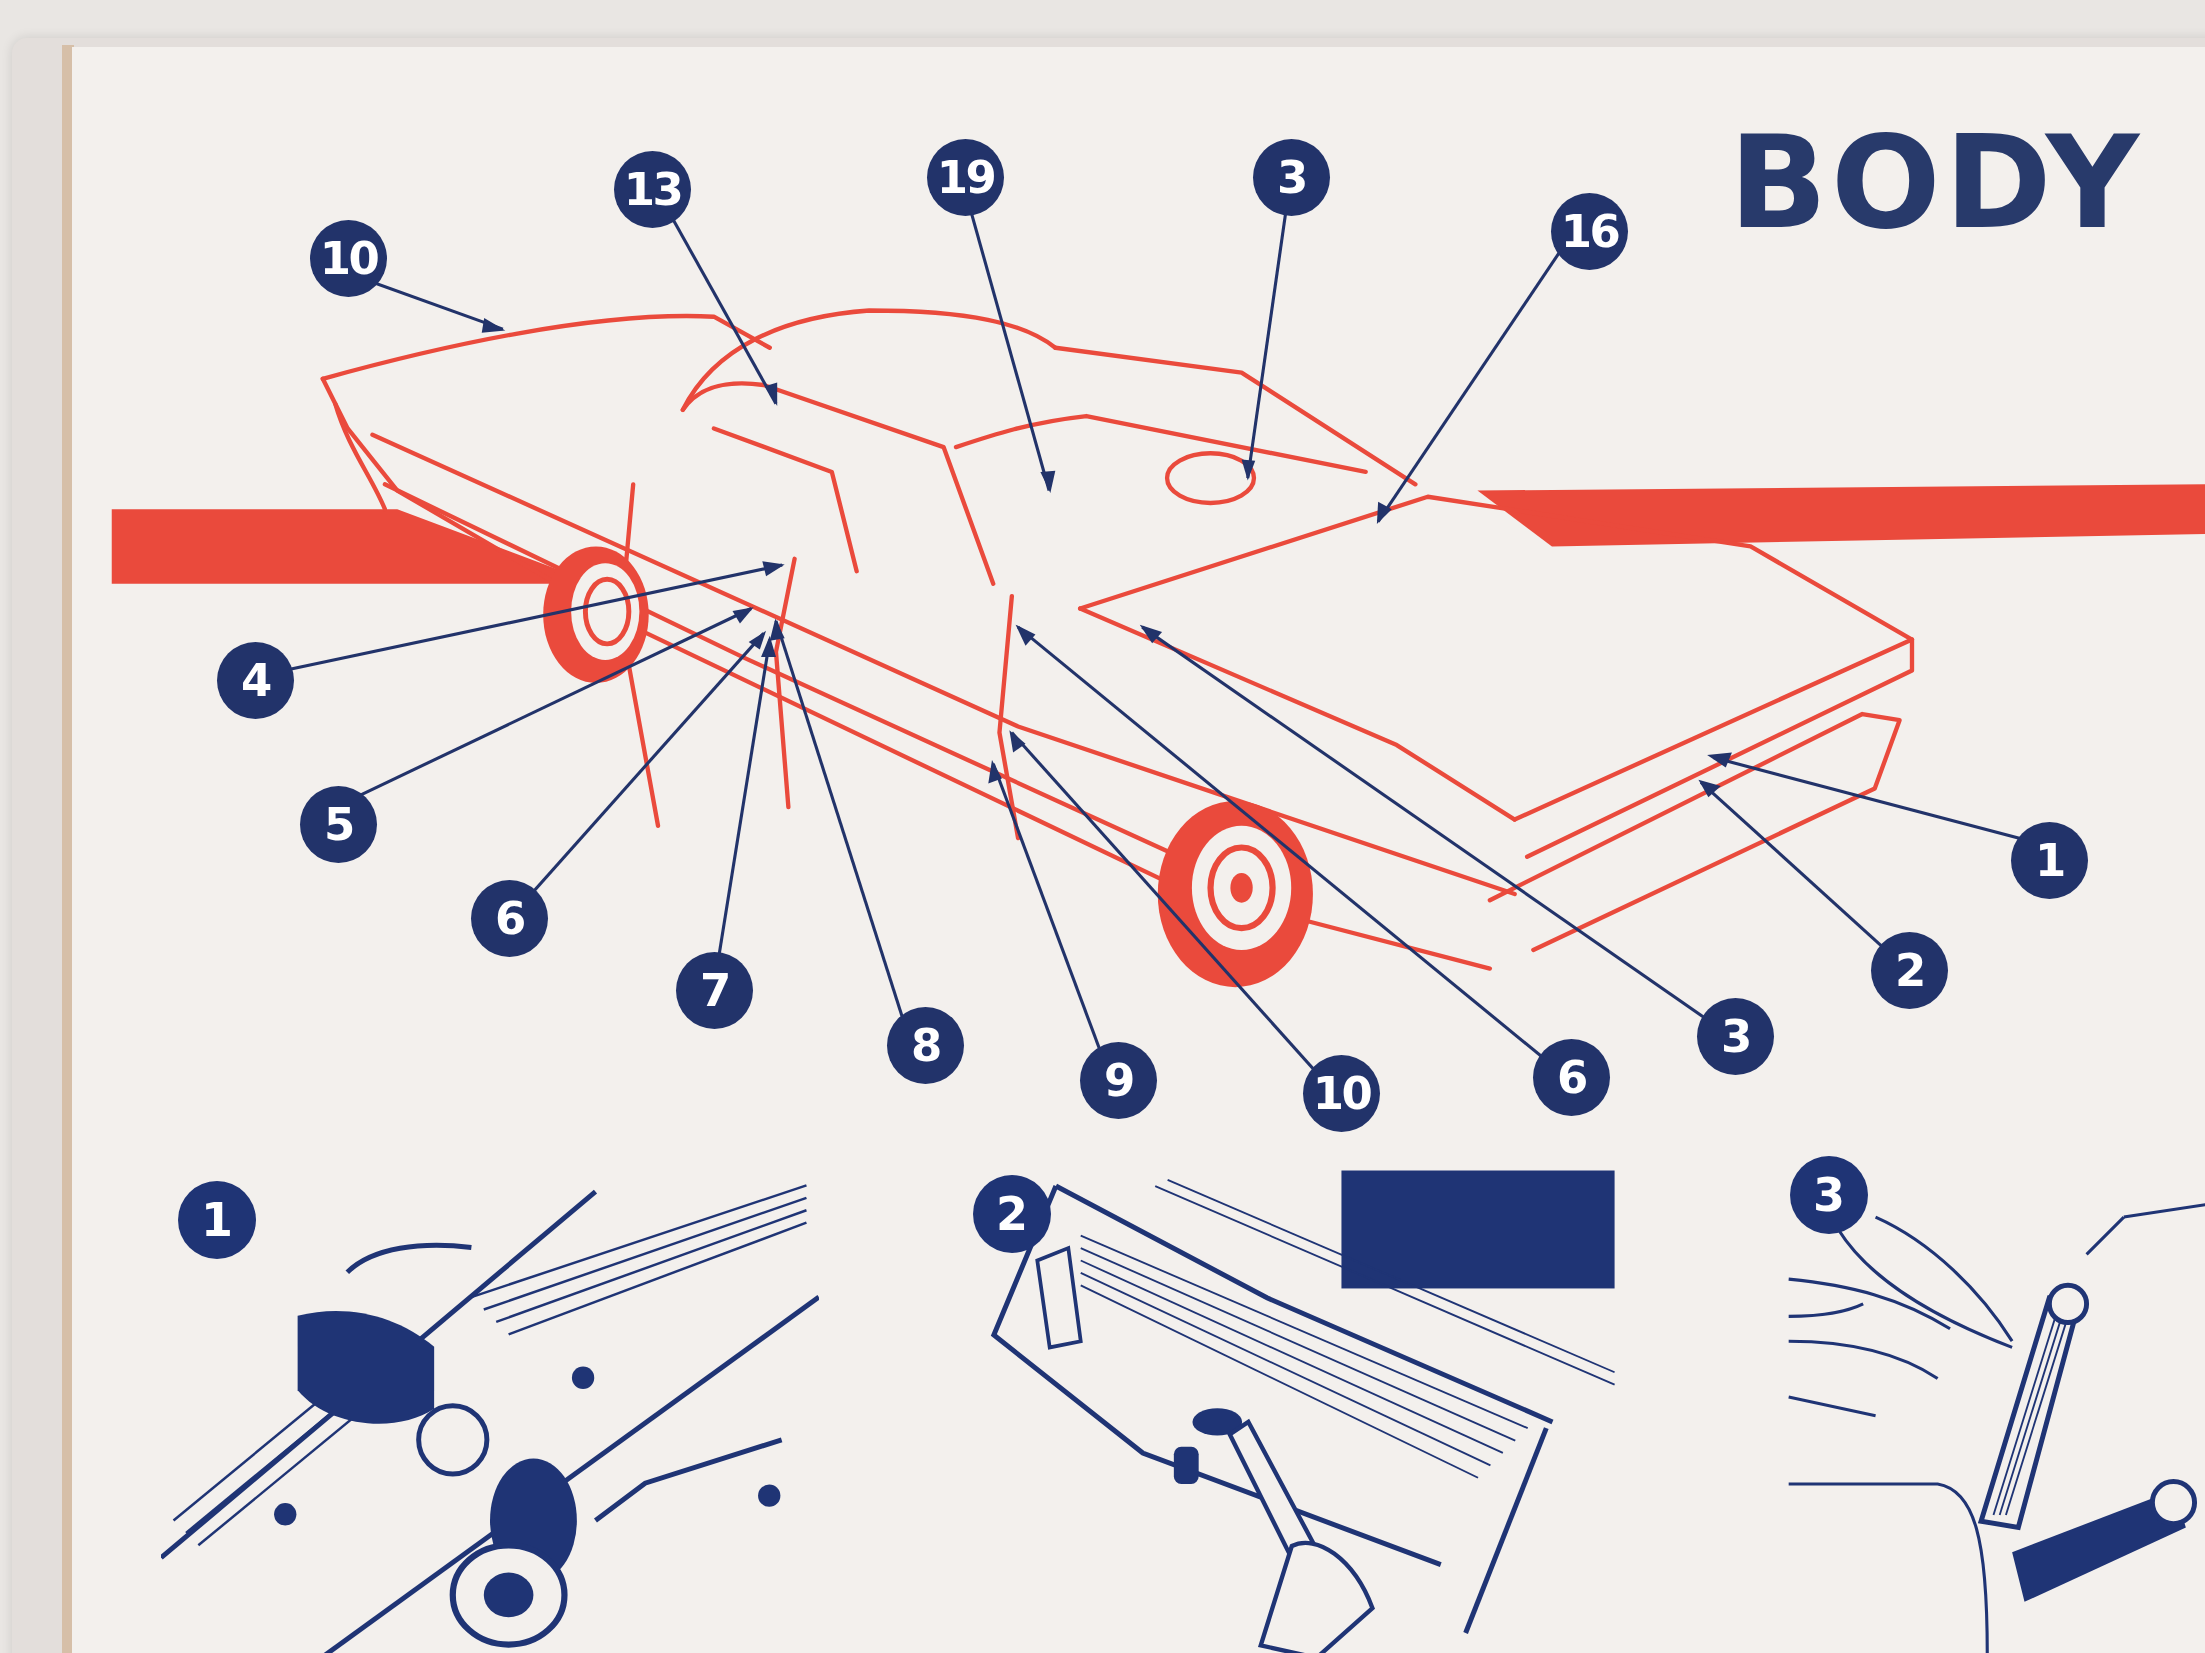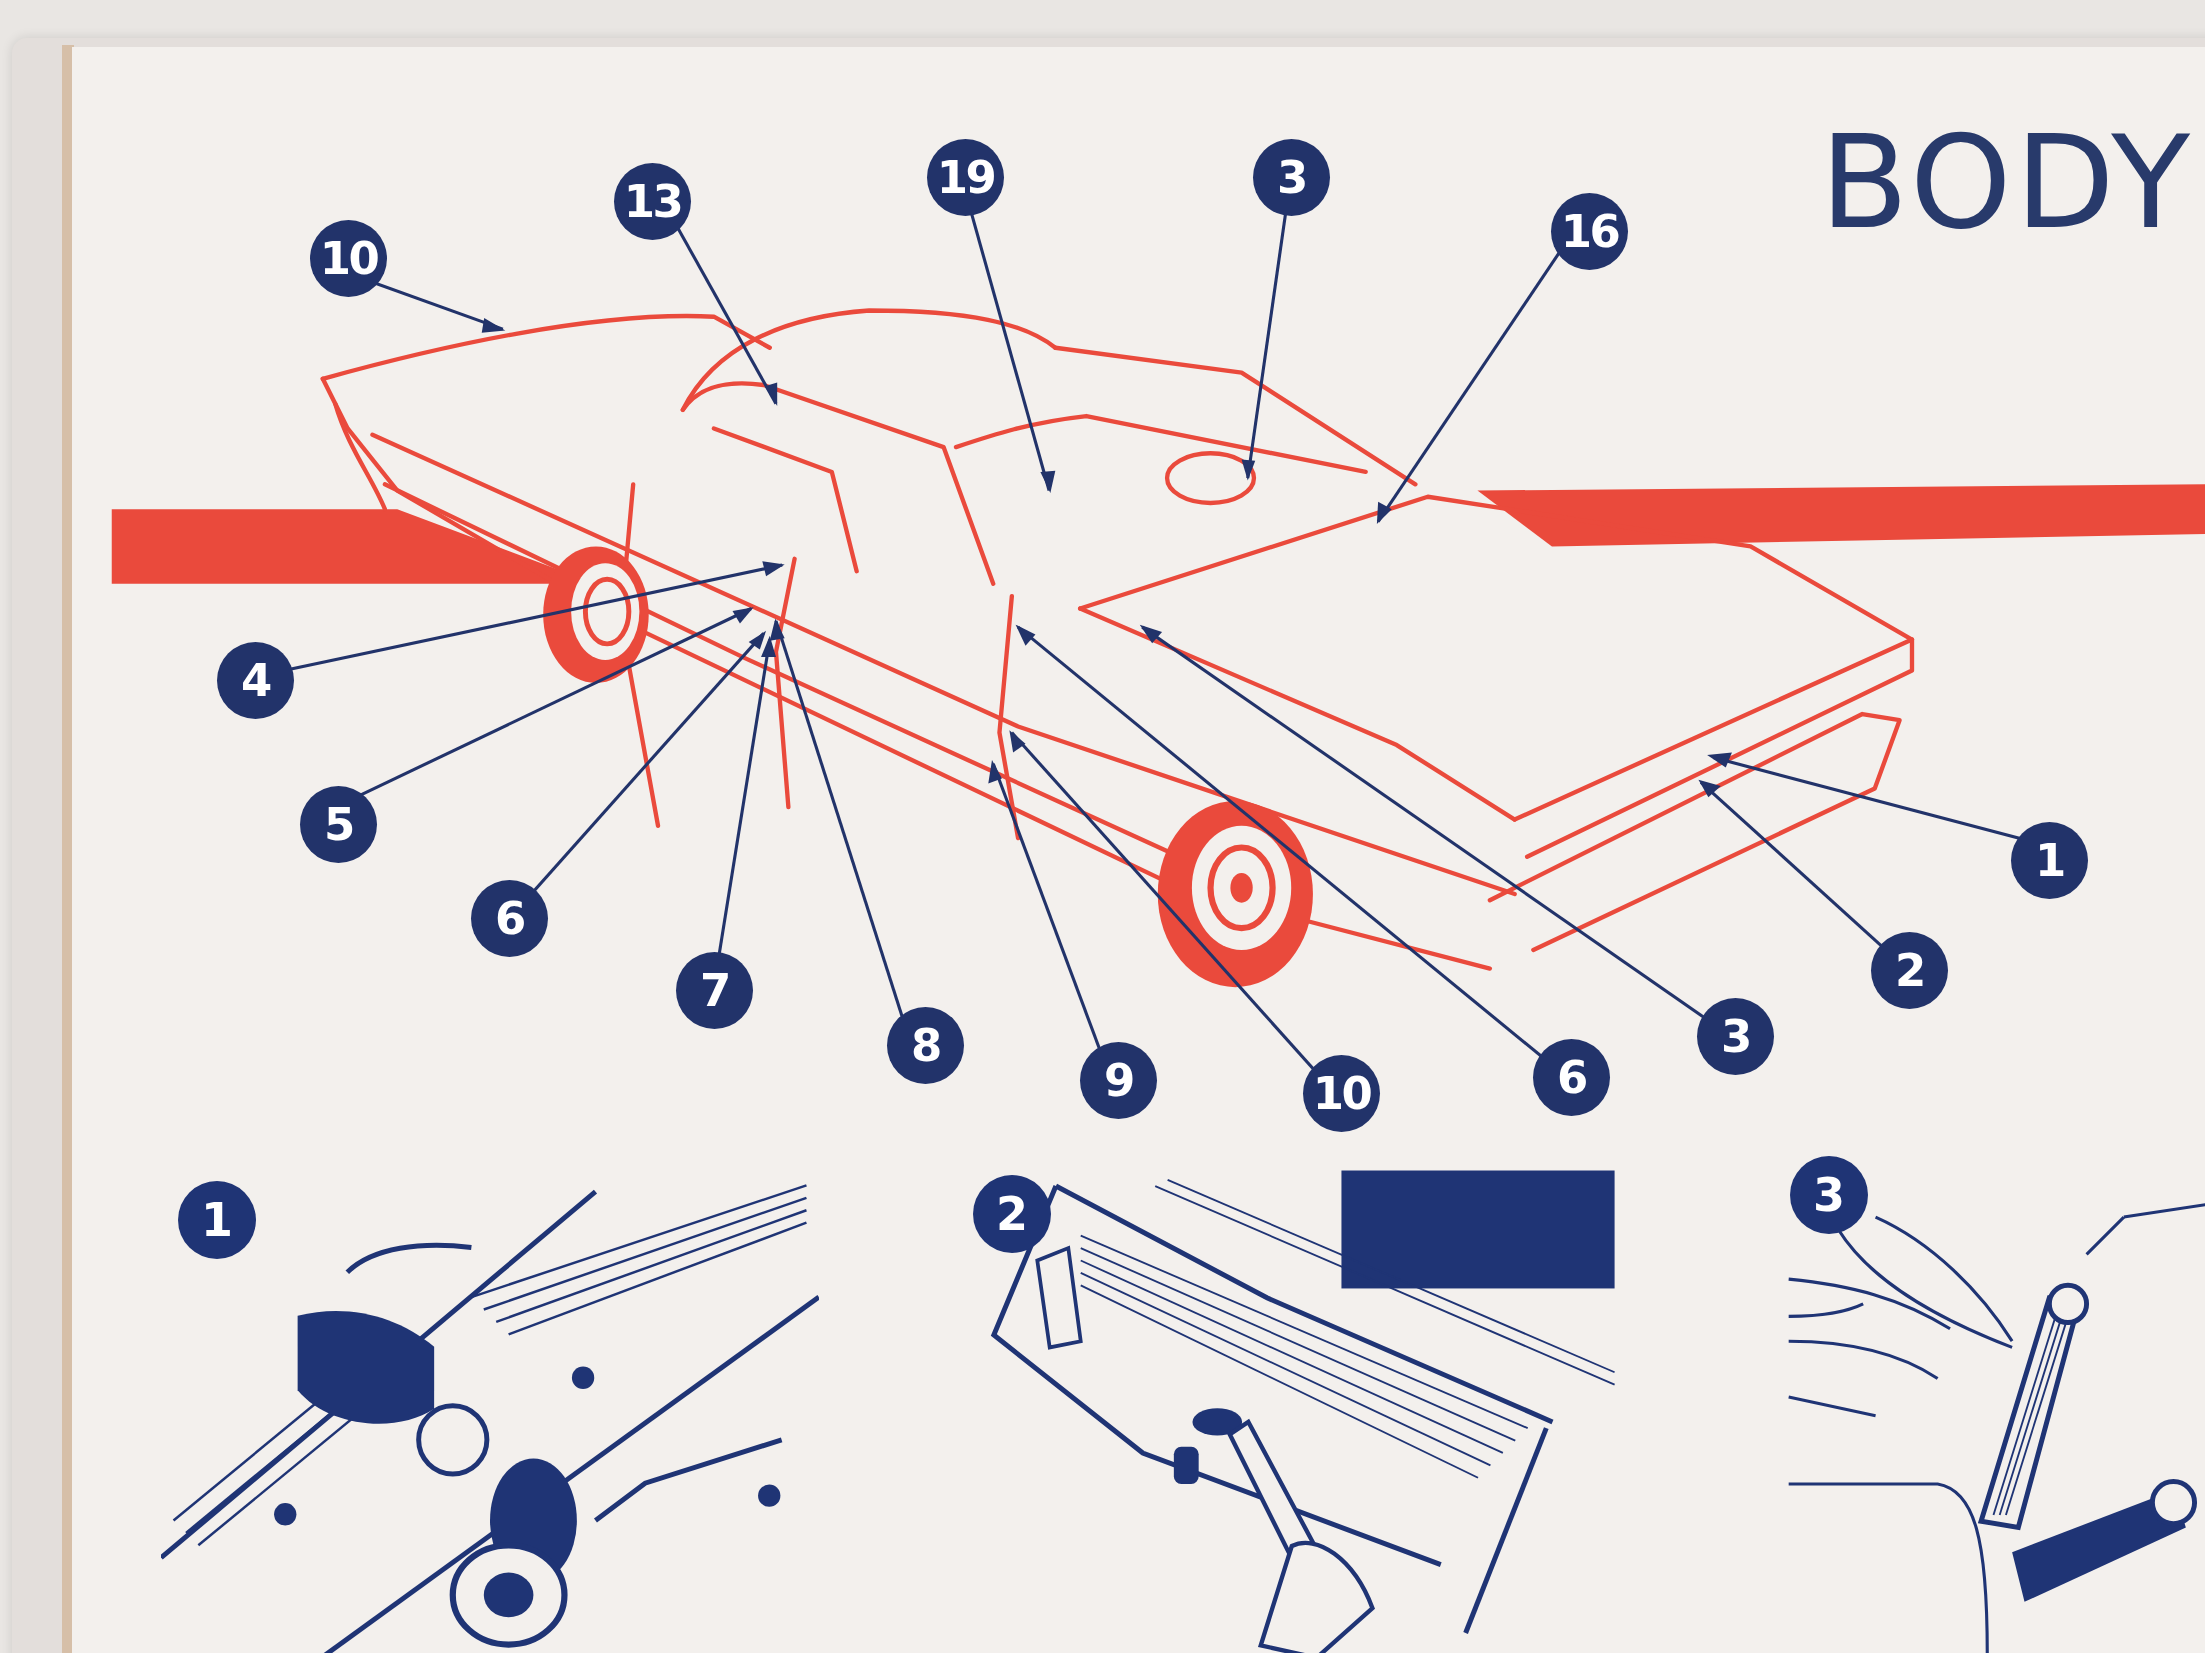--- a/index.html
+++ b/index.html
@@ -1,20 +1,20 @@
 <!DOCTYPE html>
 <html style="font-size:10px"><head>
 <meta charset="utf-8">
 <style>
   html,body{margin:0;padding:0;}
   body{width:2205px;height:1654px;background:#e9e6e3;position:relative;overflow:hidden;font-family:"DejaVu Sans",sans-serif;}
   .sheet-back{position:absolute;left:12.4px;top:38px;width:2235px;height:1676px;background:#e3dedb;border-radius:15px 0 0 0;box-shadow:0 0 11.2px rgba(0,0,0,.12);}
   .card-edge{position:absolute;left:62px;top:45px;width:12.4px;height:1614px;background:#d6bfa8;}
   .sheet{position:absolute;left:72px;top:47px;width:2136px;height:1614px;background:#f3f0ed;}
-  .title{position:absolute;left:1820px;top:118px;font-family:"DejaVu Sans",sans-serif;font-weight:normal;font-size:129px;letter-spacing:3.7px;color:#283a6b;line-height:1;}
+  .title{position:absolute;left:1729px;top:118px;font-family:"DejaVu Sans",sans-serif;font-weight:bold;font-size:129px;letter-spacing:3.7px;color:#283a6b;line-height:1;}
   svg{position:absolute;left:0;top:0;}
   .callout{position:absolute;width:77px;height:77px;margin:-38px 0 0 -38px;border-radius:50%;background:#22336a;color:#fff;font-family:"DejaVu Sans",sans-serif;font-weight:bold;font-size:45px;display:flex;align-items:center;justify-content:center;letter-spacing:-2.5px;}
   .panel{position:absolute;overflow:hidden;}
   .panel-badge{position:absolute;width:78px;height:78px;margin:-39px 0 0 -39px;border-radius:50%;background:#1f3475;color:#fff;font-weight:bold;font-size:46px;display:flex;align-items:center;justify-content:center;}
 </style>
 </head>
 <body>
 
 <div class="sheet-back"></div>
 <div class="card-edge"></div>
@@ -114,21 +114,21 @@
 <div class="callout" style="left:1735px;top:1036px">3</div>
 <div class="callout" style="left:255px;top:680px">4</div>
 <div class="callout" style="left:338px;top:824px">5</div>
 <div class="callout" style="left:509px;top:918px">6</div>
 <div class="callout" style="left:714px;top:990px">7</div>
 <div class="callout" style="left:925px;top:1045px">8</div>
 <div class="callout" style="left:1118px;top:1080px">9</div>
 <div class="callout" style="left:1341px;top:1093px">10</div>
 <div class="callout" style="left:1571px;top:1077px">6</div>
 <div class="callout" style="left:348px;top:258px">10</div>
-<div class="callout" style="left:652px;top:201px">13</div>
+<div class="callout" style="left:652px;top:189px">13</div>
 <div class="callout" style="left:965px;top:177px">19</div>
 <div class="callout" style="left:1291px;top:177px">3</div>
 <div class="callout" style="left:1589px;top:231px">16</div>
 
 <div class="panel" style="left:161px;top:1173px;width:658px;height:484px">
   <svg width="658" height="484" viewBox="0 0 1060 780">
     <g stroke="#1f3475" stroke-width="8" fill="none">
       <path d="M0,620 L700,30"></path>
         <path d="M260,780 L1060,200"></path>
       <path d="M300,160 C340,120 420,110 500,120"></path>

